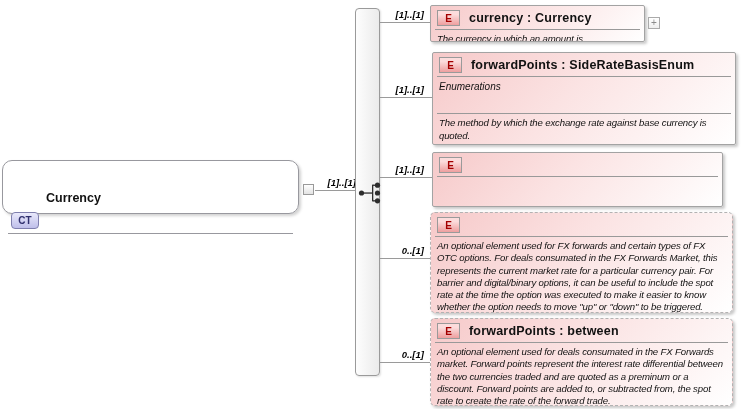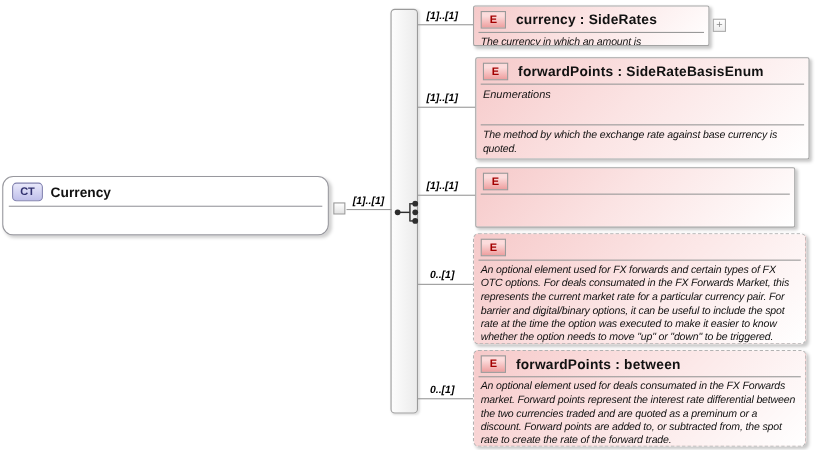--- a/index.html
+++ b/index.html
@@ -13,32 +13,32 @@
     border:1px solid #98989e;border-radius:10px;
     background:linear-gradient(180deg,#d6d6f0 0%,#ecechf 0%,#ececf8 40%,#ffffff 78%);
     box-shadow:2px 2px 3px rgba(0,0,0,.18);
     display:flex;flex-direction:column;box-sizing:border-box;
   }
   .rb-header{display:flex;align-items:center;gap:7px;padding:5px 8px 3px;}
   .ct-badge{
     width:26px;height:15px;border:1px solid #7f7fae;border-radius:4px;
     background:linear-gradient(180deg,#e9e9fb,#bfbfea);
     color:#30306e;font-size:10px;font-weight:bold;
-    display:flex;align-items:center;justify-content:center;flex:0 0 auto;
+    display:flex;align-items:center;justify-content:center;flex:0 0 auto;margin-top:46px;
   }
   .rb-title{font-size:12.5px;font-weight:bold;color:#111;}
   .rb-sep{border-top:1px solid #98989e;margin:1px 5px 0;}
   .rb-desc{
     font-style:italic;font-size:9.6px;letter-spacing:-0.15px;color:#111;
     padding:2px 7px;line-height:1.28;
   }
   
   .conn{position:absolute;height:1px;background:#9a9a9a;}
   .card{
-    position:absolute;width:44px;text-align:center;
+    position:absolute;width:44px;text-align:right;
     font-size:9.5px;font-style:italic;font-weight:bold;color:#000;
   }
   .conn-square{
     position:absolute;left:303px;top:184px;width:11px;height:11px;
     border:1px solid #999;background:linear-gradient(180deg,#fefefe,#e3e3e3);
     box-sizing:border-box;
   }
   .seq-bar{
     position:absolute;left:355px;top:8px;width:25px;height:368px;
     border:1px solid #9a9a9a;border-radius:4px;box-sizing:border-box;
@@ -129,21 +129,21 @@
 
   <div class="conn" style="left:380px;top:258px;width:50px;"></div>
   <div class="card" style="left:380px;top:245px;">0..[1]</div>
 
   <div class="conn" style="left:380px;top:362px;width:50px;"></div>
   <div class="card" style="left:380px;top:349px;">0..[1]</div>
 
   <div id="el-currency" class="elem">
     <div class="el-header">
       <span class="e-badge">E</span>
-      <span class="el-title">currency : SideRates</span>
+      <span class="el-title">currency : Currency</span>
     </div>
     <div class="el-sep"></div>
     <div class="el-desc">The currency in which an amount is denominated.</div>
   </div>
   <div class="plus-btn">+</div>
 
   <div id="el-sideratebasis" class="elem">
     <div class="el-header">
       <span class="e-badge">E</span>
       <span class="el-title">forwardPoints : SideRateBasisEnum</span>

